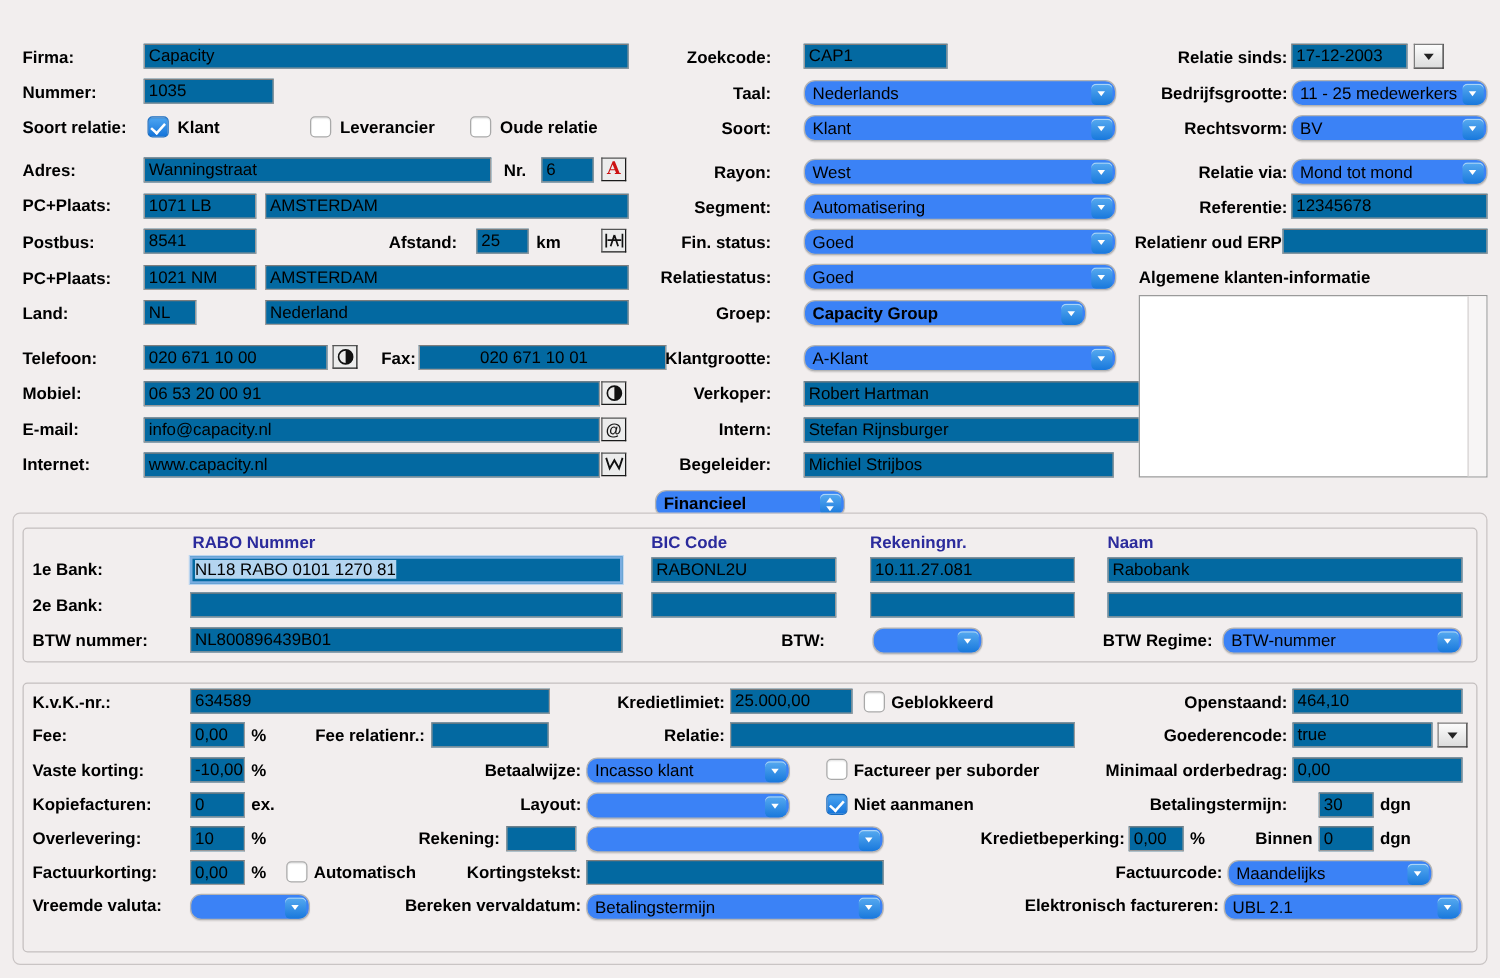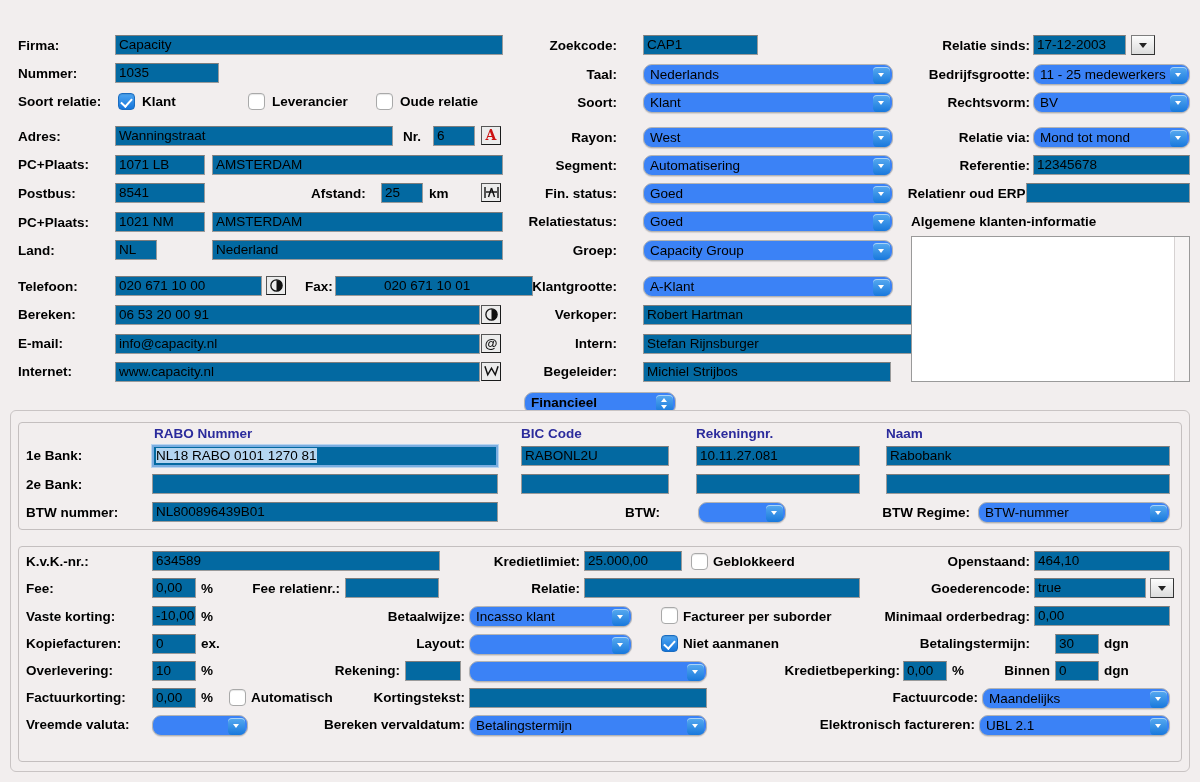--- a/index.html
+++ b/index.html
@@ -211,21 +211,21 @@
 <div class="abs tf" style="left:115px;top:276px;width:147px;">020 671 10 00</div>
 <div class="abs ibtn" style="left:266px;top:276px;">
   <svg width="15" height="15" viewBox="0 0 16 16" aria-hidden="true">
     <circle cx="8" cy="8" r="6" fill="none" stroke="#111" stroke-width="1.4"></circle>
     <path d="M8 2 A6 6 0 0 1 8 14 Z" fill="#111"></path>
   </svg>
 </div>
 <div class="abs lbl" style="left:305px;top:279px;">Fax:</div>
 <div class="abs tf" style="left:335px;top:276px;width:198px;padding-left:48px;">020 671 10 01</div>
 
-<div class="abs lbl" style="left:18px;top:307px;">Bereken:</div>
+<div class="abs lbl" style="left:18px;top:307px;">Mobiel:</div>
 <div class="abs tf" style="left:115px;top:305px;width:365px;">06 53 20 00 91</div>
 <div class="abs ibtn" style="left:481px;top:305px;">
   <svg width="15" height="15" viewBox="0 0 16 16" aria-hidden="true">
     <circle cx="8" cy="8" r="6" fill="none" stroke="#111" stroke-width="1.4"></circle>
     <path d="M8 2 A6 6 0 0 1 8 14 Z" fill="#111"></path>
   </svg>
 </div>
 
 <div class="abs lbl" style="left:18px;top:336px;">E-mail:</div>
 <div class="abs tf" style="left:115px;top:334px;width:365px;">info@capacity.nl</div>
@@ -254,21 +254,21 @@
 <div class="abs lbl-r" style="left:510px;top:158px;width:107px;">Segment:</div>
 <div class="abs combo" style="left:643px;top:155px;width:250px;"><span>Automatisering</span><span class="arrow"></span></div>
 
 <div class="abs lbl-r" style="left:510px;top:186px;width:107px;">Fin. status:</div>
 <div class="abs combo" style="left:643px;top:183px;width:250px;"><span>Goed</span><span class="arrow"></span></div>
 
 <div class="abs lbl-r" style="left:500px;top:214px;width:117px;">Relatiestatus:</div>
 <div class="abs combo" style="left:643px;top:211px;width:250px;"><span>Goed</span><span class="arrow"></span></div>
 
 <div class="abs lbl-r" style="left:510px;top:243px;width:107px;">Groep:</div>
-<div class="abs combo" style="left:643px;top:240px;width:250px;"><span>Capacity Group</span><span class="arrow"></span></div>
+<div class="abs combo" style="left:643px;top:240px;width:226px;font-weight:bold;"><span>Capacity Group</span><span class="arrow"></span></div>
 
 <div class="abs lbl-r" style="left:495px;top:279px;width:122px;">Klantgrootte:</div>
 <div class="abs combo" style="left:643px;top:276px;width:250px;"><span>A-Klant</span><span class="arrow"></span></div>
 
 <div class="abs lbl-r" style="left:510px;top:307px;width:107px;">Verkoper:</div>
 <div class="abs tf" style="left:643px;top:305px;width:272px;">Robert Hartman</div>
 
 <div class="abs lbl-r" style="left:510px;top:336px;width:107px;">Intern:</div>
 <div class="abs tf" style="left:643px;top:334px;width:277px;">Stefan Rijnsburger</div>
 
@@ -389,20 +389,20 @@
 <div class="abs plain" style="left:1104px;top:663px;">dgn</div>
 
 <div class="abs lbl" style="left:26px;top:690px;">Factuurkorting:</div>
 <div class="abs tf" style="left:152px;top:688px;width:44px;">0,00</div>
 <div class="abs plain" style="left:201px;top:690px;">%</div>
 <div class="abs cb" style="left:229px;top:689px;"></div>
 <div class="abs lbl" style="left:251px;top:690px;">Automatisch</div>
 <div class="abs lbl-r" style="left:340px;top:690px;width:125px;">Kortingstekst:</div>
 <div class="abs tf" style="left:469px;top:688px;width:238px;"></div>
 <div class="abs lbl-r" style="left:860px;top:690px;width:118px;">Factuurcode:</div>
-<div class="abs combo" style="left:982px;top:688px;width:188px;"><span>Maandelijks</span><span class="arrow"></span></div>
+<div class="abs combo" style="left:982px;top:688px;width:164px;"><span>Maandelijks</span><span class="arrow"></span></div>
 
 <div class="abs lbl" style="left:26px;top:717px;">Vreemde valuta:</div>
 <div class="abs combo" style="left:152px;top:715px;width:96px;"><span></span><span class="arrow"></span></div>
 <div class="abs lbl-r" style="left:290px;top:717px;width:175px;">Bereken vervaldatum:</div>
 <div class="abs combo" style="left:469px;top:715px;width:238px;"><span>Betalingstermijn</span><span class="arrow"></span></div>
 <div class="abs lbl-r" style="left:790px;top:717px;width:185px;">Elektronisch factureren:</div>
 <div class="abs combo" style="left:979px;top:715px;width:191px;"><span>UBL 2.1</span><span class="arrow"></span></div>
 
 </body></html>

